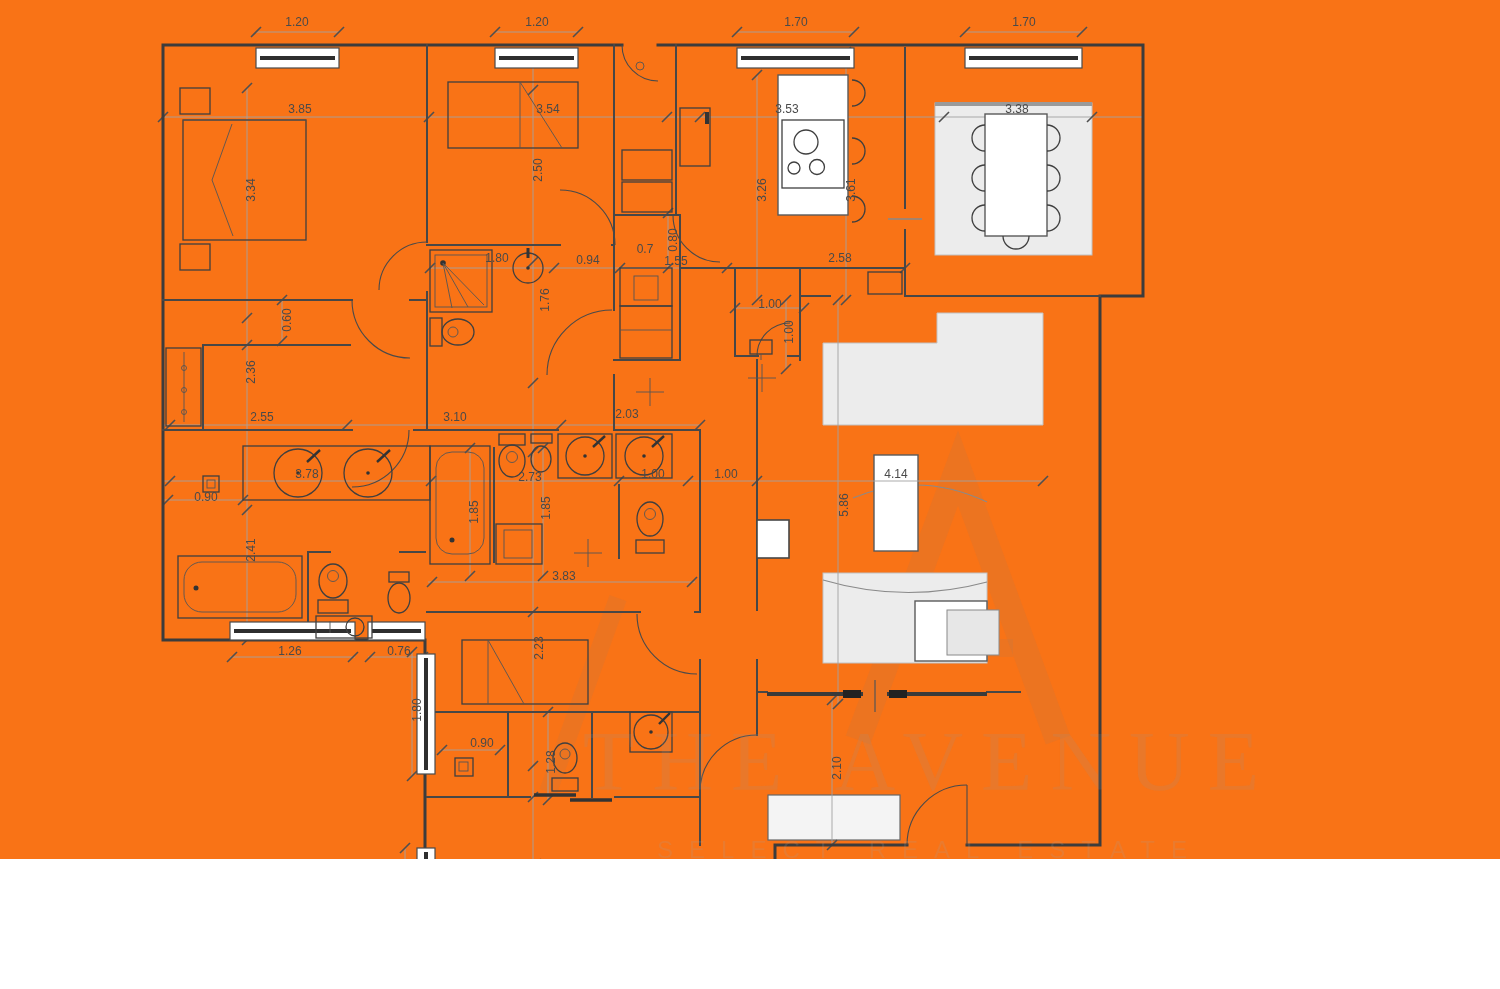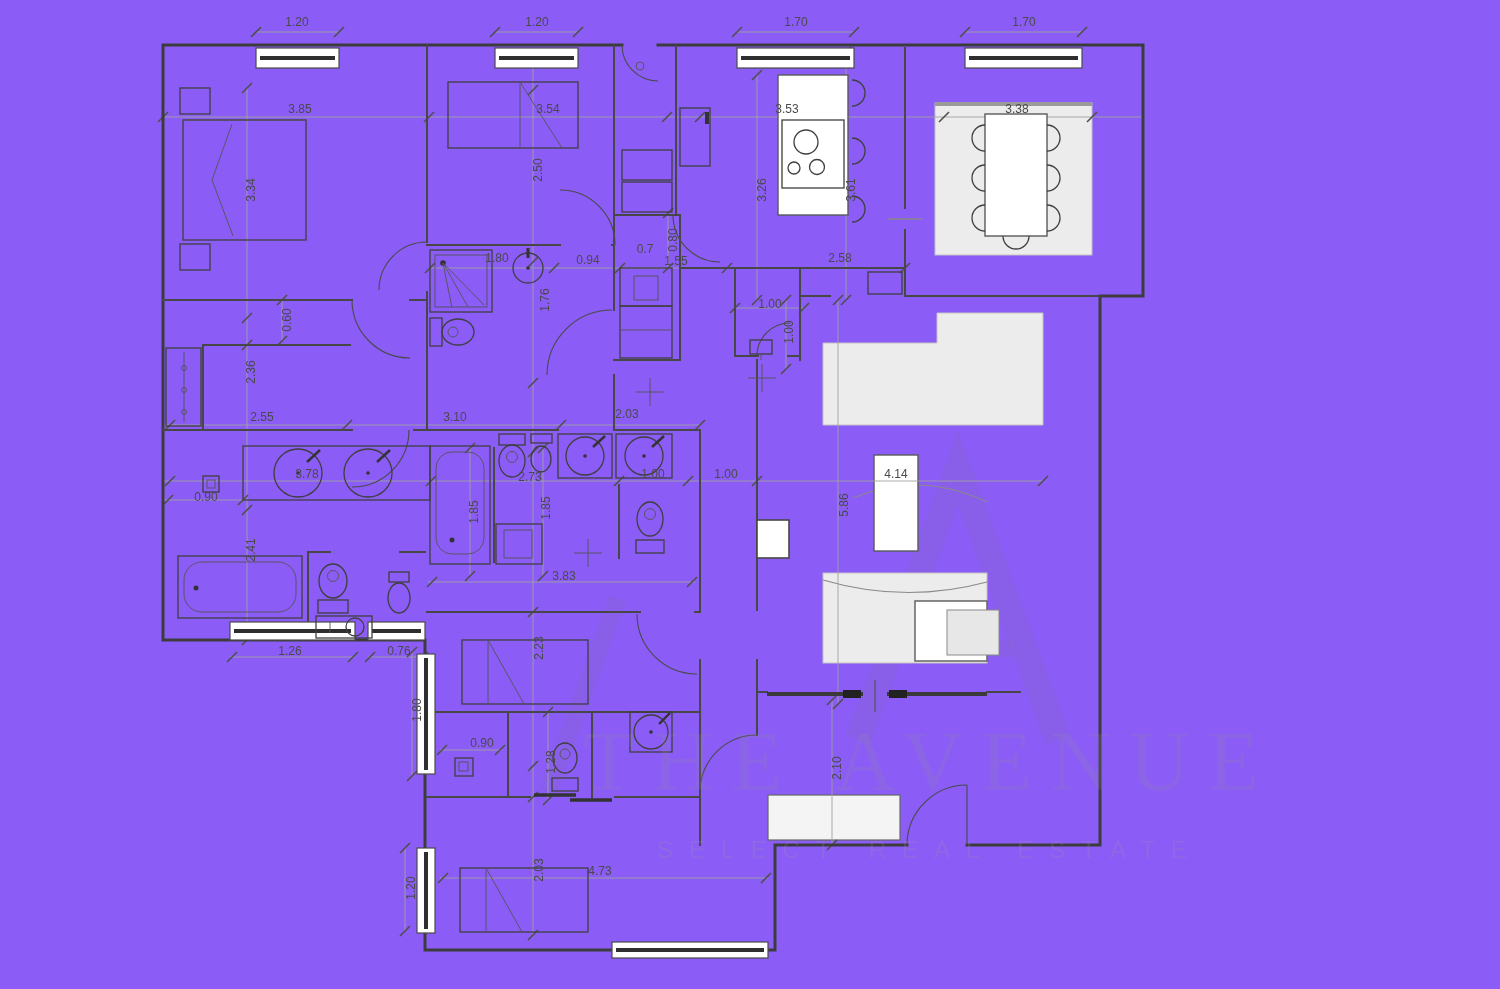--- a/index.html
+++ b/index.html
@@ -1,16 +1,16 @@
 <!DOCTYPE html>
 <html><head>
 <meta charset="utf-8">
 <style>
   html,body{margin:0;padding:0;background:#fff;}
-  .canvas{position:relative;width:1500px;height:989px;background:#8b5cf6;overflow:hidden;
+  .canvas{position:relative;width:1500px;height:859px;background:#f97316;overflow:hidden;
           font-family:"Liberation Sans", sans-serif;}
   svg{position:absolute;left:0;top:0;}
   
   .wall-ext{stroke:#3c3c3c;stroke-width:3;fill:none;stroke-linecap:square;}
   .wall-int{stroke:#474747;stroke-width:2;fill:none;stroke-linecap:square;}
   .fix{stroke:#3f3f3f;stroke-width:1.3;fill:none;}
   .fixthin{stroke:#555;stroke-width:0.9;fill:none;}
   .door{stroke:#4a4a4a;stroke-width:1.1;fill:none;}
   .dimline{stroke:#a2a2a2;stroke-width:0.9;}
   .tick{stroke:#4f4f4f;stroke-width:1.6;}

